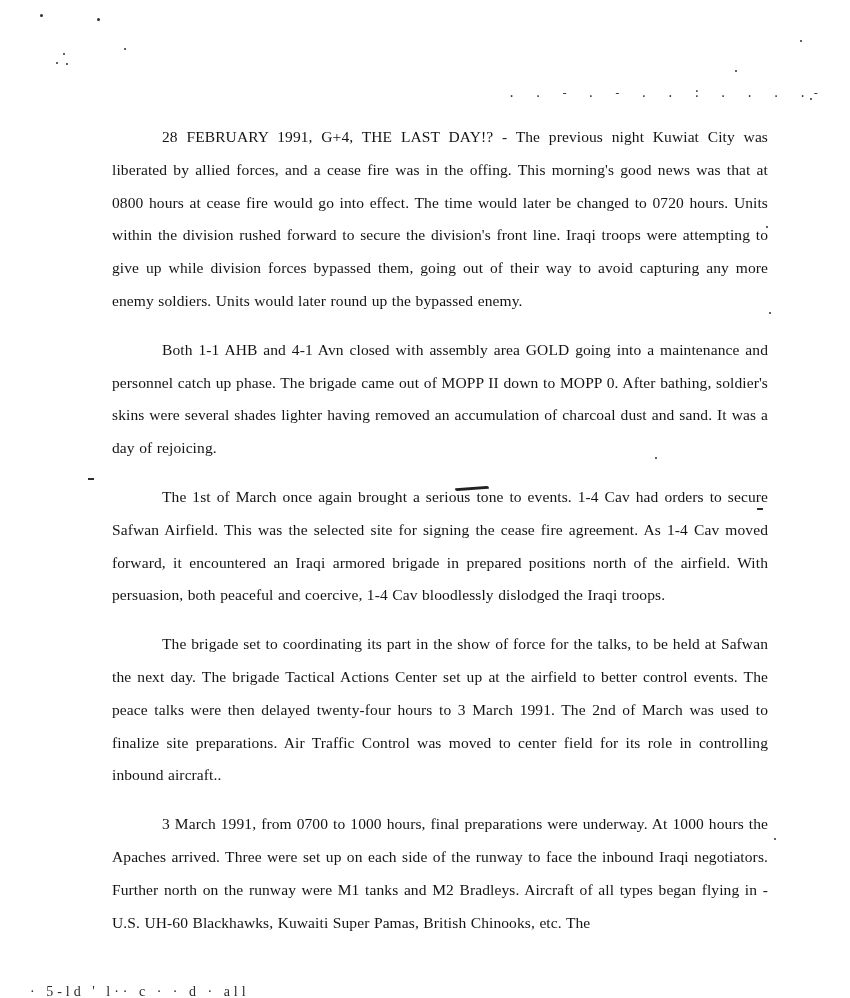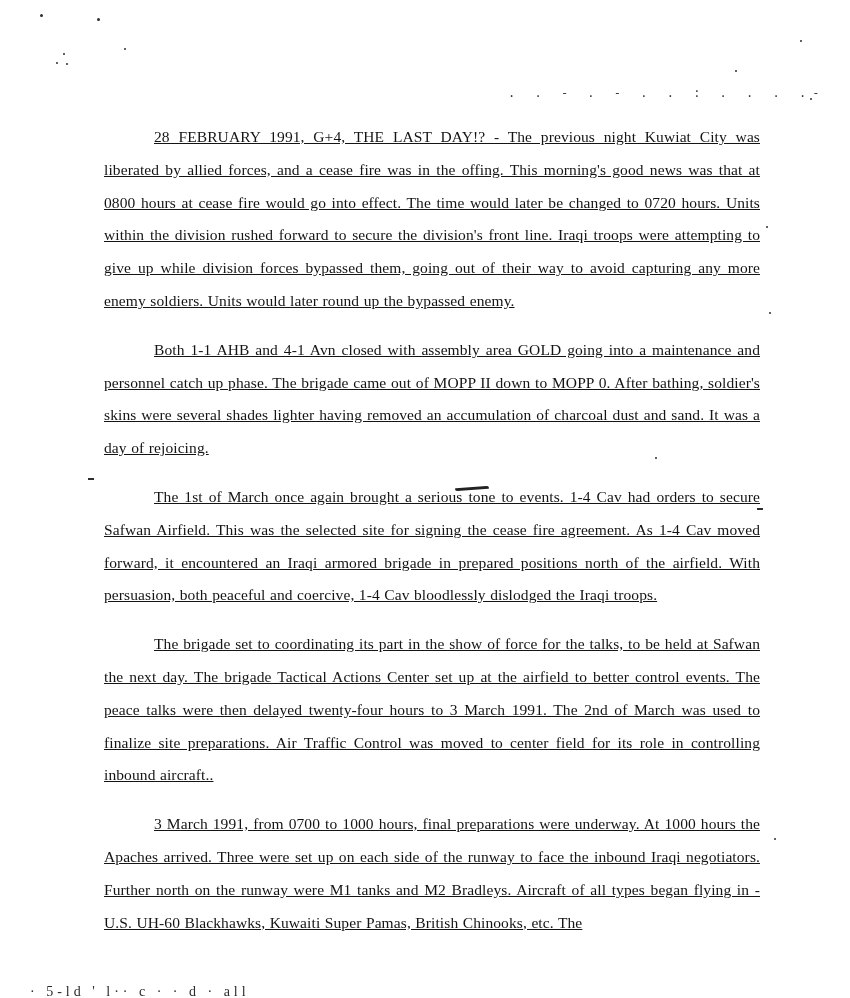--- a/index.html
+++ b/index.html
@@ -11,24 +11,23 @@
     position: relative;
     width: 850px;
     height: 998px;
     background: #ffffff;
     overflow: hidden;
     font-family: "Liberation Serif", "DejaVu Serif", serif;
     color: #141414;
   }
   .content {
     position: absolute;
-    left: 104px;
+    left: 112px;
     top: 121px;
     width: 656px;
-    text-decoration: underline;
   }
   .content p {
     margin: 0 0 16px 0;
     font-size: 15.5px;
     line-height: 32.8px;
     text-align: justify;
     text-indent: 50px;
     letter-spacing: 0.1px;
     word-spacing: 0.5px;
   }

